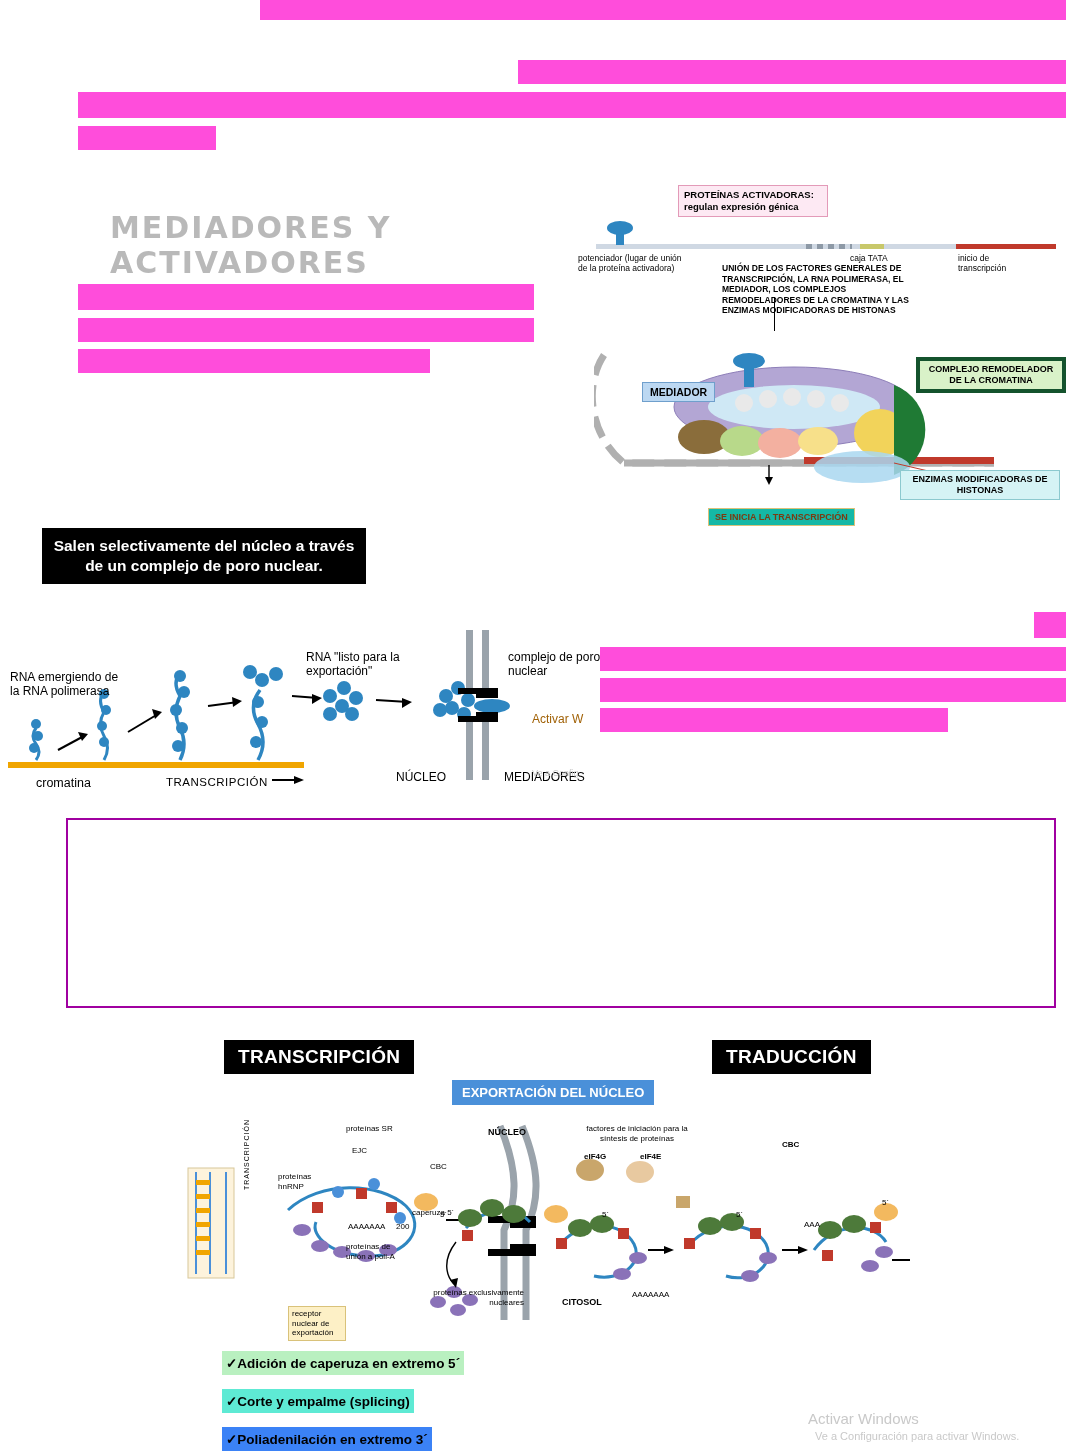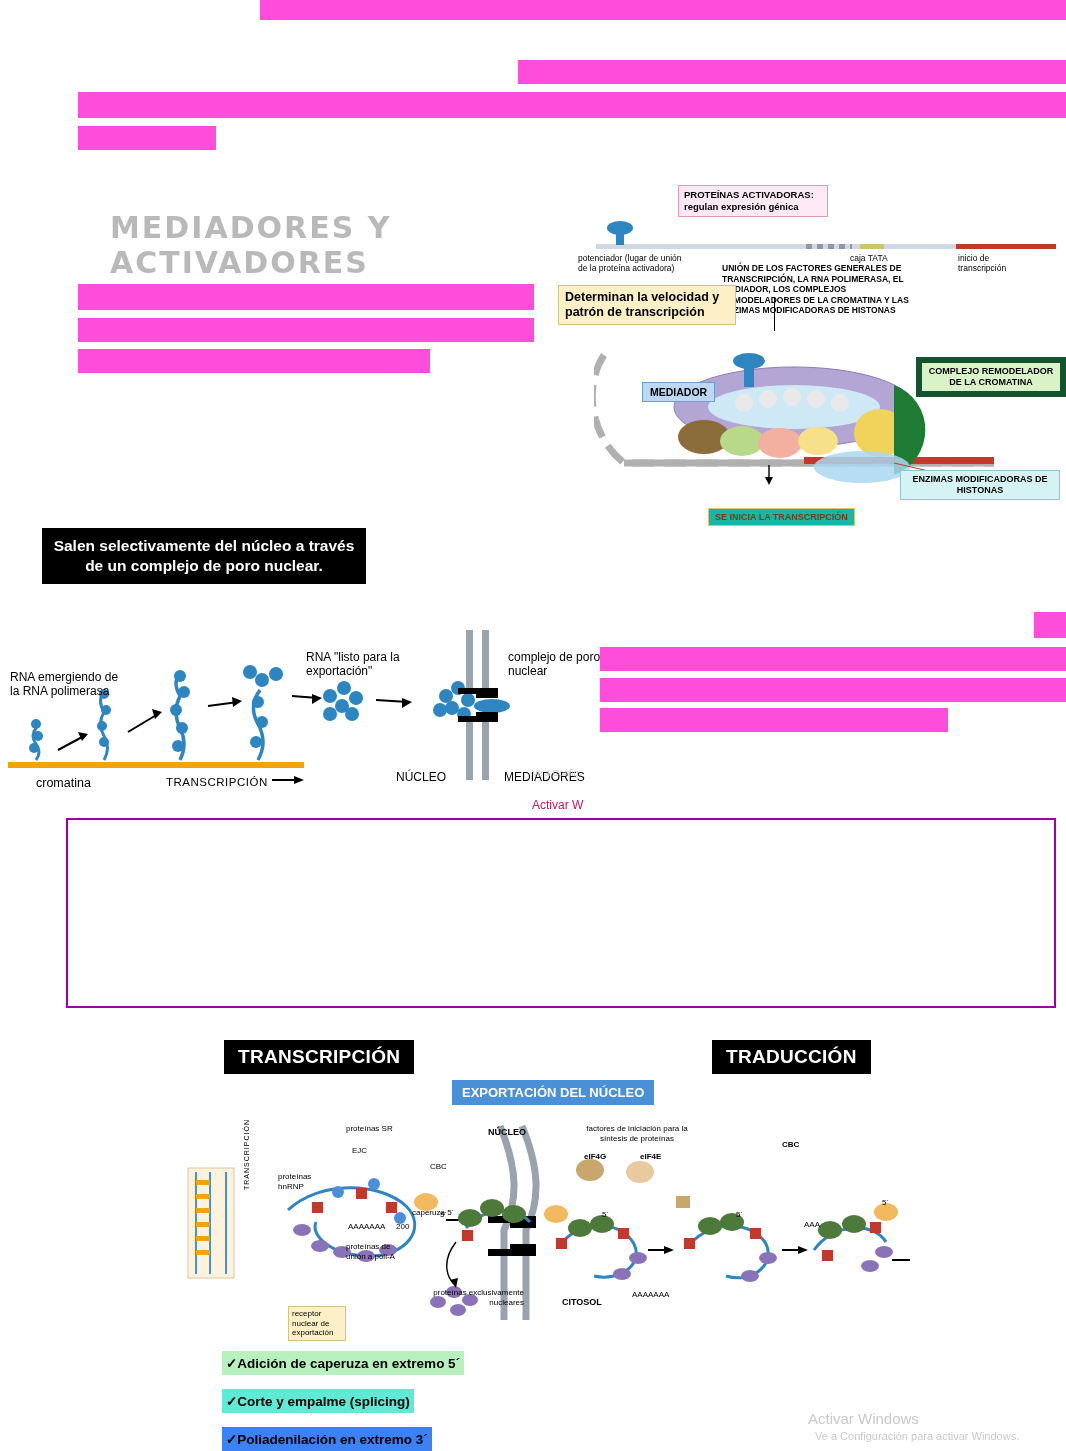--- a/index.html
+++ b/index.html
@@ -60,21 +60,21 @@
     font-size:13.5px;font-weight:bold;color:#000;padding:4px 4px;
     box-sizing:border-box;white-space:nowrap;
   }
   #chk1{left:222px;top:1351px;background:#b9f0c0;}
   #chk2{left:222px;top:1389px;background:#5eead4;}
   #chk3{left:222px;top:1427px;background:#3b82f6;text-align:center;}
 
   
   #wm1{left:808px;top:1410px;color:#c9c9c9;font-size:15px;}
   #wm2{left:808px;top:1430px;color:#c9c9c9;font-size:11px;margin-left:7px;}
-  #wm3{left:532px;top:798px;color:#be185d;font-size:12px;}
+  #wm3{left:532px;top:712px;color:#a16207;font-size:12px;}
   #wm4{left:532px;top:768px;color:#c9c9c9;font-size:9px;}
 
   
   #fig1{left:560px;top:185px;width:500px;height:345px;}
   .f1 {position:absolute;}
   #f1-box-activadoras{
     left:118px;top:0px;width:150px;background:#fde9f3;border:1px solid #e39ab8;
     font-size:9.5px;font-weight:bold;line-height:12px;padding:3px 5px;box-sizing:border-box;
   }
   #f1-line{left:36px;top:59px;width:460px;height:5px;background:#cfd8e3;}
@@ -93,21 +93,21 @@
     left:-2px;top:100px;width:178px;background:#fdf0c6;border:1px solid #d9c27a;
     font-size:12.5px;font-weight:bold;line-height:15px;padding:4px 6px;box-sizing:border-box;
   }
   #f1-arrowdown{left:214px;top:112px;width:1px;height:34px;background:#000;}
   #f1-complex{left:34px;top:160px;width:430px;height:140px;}
   #f1-mediador{
     left:82px;top:197px;background:#bcd8f2;border:1px solid #6f9fcc;
     font-size:10.5px;font-weight:bold;padding:3px 7px;
   }
   #f1-remodelador{
-    left:356px;top:172px;width:150px;background:#d9f2c8;border:6px solid #14532d;
+    left:356px;top:172px;width:150px;background:#d9f2c8;border:4px solid #14532d;
     font-size:9px;font-weight:bold;text-align:center;line-height:11px;padding:3px 4px;box-sizing:border-box;
   }
   #f1-histonas{
     left:340px;top:285px;width:160px;background:#d5f3f5;border:1px solid #8cc9cf;
     font-size:9px;font-weight:bold;text-align:center;line-height:11px;padding:3px 4px;box-sizing:border-box;
   }
   #f1-inicia{
     left:148px;top:323px;background:#14b8a6;border:1px solid #d9c27a;
     font-size:9px;font-weight:bold;padding:3px 6px;color:#7a3b12;
   }
@@ -179,21 +179,20 @@
 
   <svg class="f1" id="f1-pot" viewBox="0 0 28 24">
     <rect x="10" y="10" width="8" height="14" fill="#2e86c1"></rect>
     <ellipse cx="14" cy="7" rx="13" ry="7" fill="#2e86c1"></ellipse>
   </svg>
 
   <div class="f1" id="f1-lbl-pot">potenciador (lugar de unión de la proteína activadora)</div>
   <div class="f1" id="f1-lbl-tata">caja TATA</div>
   <div class="f1" id="f1-lbl-inicio">inicio de transcripción</div>
   <div class="f1" id="f1-box-union">UNIÓN DE LOS FACTORES GENERALES DE TRANSCRIPCIÓN, LA RNA POLIMERASA, EL MEDIADOR, LOS COMPLEJOS REMODELADORES DE LA CROMATINA Y LAS ENZIMAS MODIFICADORAS DE HISTONAS</div>
-  <div class="f1" id="f1-box-determinan">Determinan la velocidad y patrón de transcripción</div>
   <div class="f1" id="f1-arrowdown"></div>
 
   <svg class="f1" id="f1-complex" viewBox="0 0 430 140">
     <path d="M10,10 C-10,40 -5,90 30,118 L400,118" fill="none" stroke="#b0b0b0" stroke-width="7" stroke-dasharray="22 10"></path>
     <path d="M30,118 L400,118" fill="none" stroke="#b0b0b0" stroke-width="7"></path>
     <rect x="210" y="112" width="190" height="7" fill="#c0392b"></rect>
     <ellipse cx="200" cy="62" rx="120" ry="40" fill="#b3a6d4" stroke="#8d7eb8"></ellipse>
     <ellipse cx="200" cy="62" rx="86" ry="22" fill="#cfe8f5"></ellipse>
     <circle cx="150" cy="58" r="9" fill="#e9e9e9"></circle>
       <circle cx="174" cy="54" r="9" fill="#e9e9e9"></circle>

